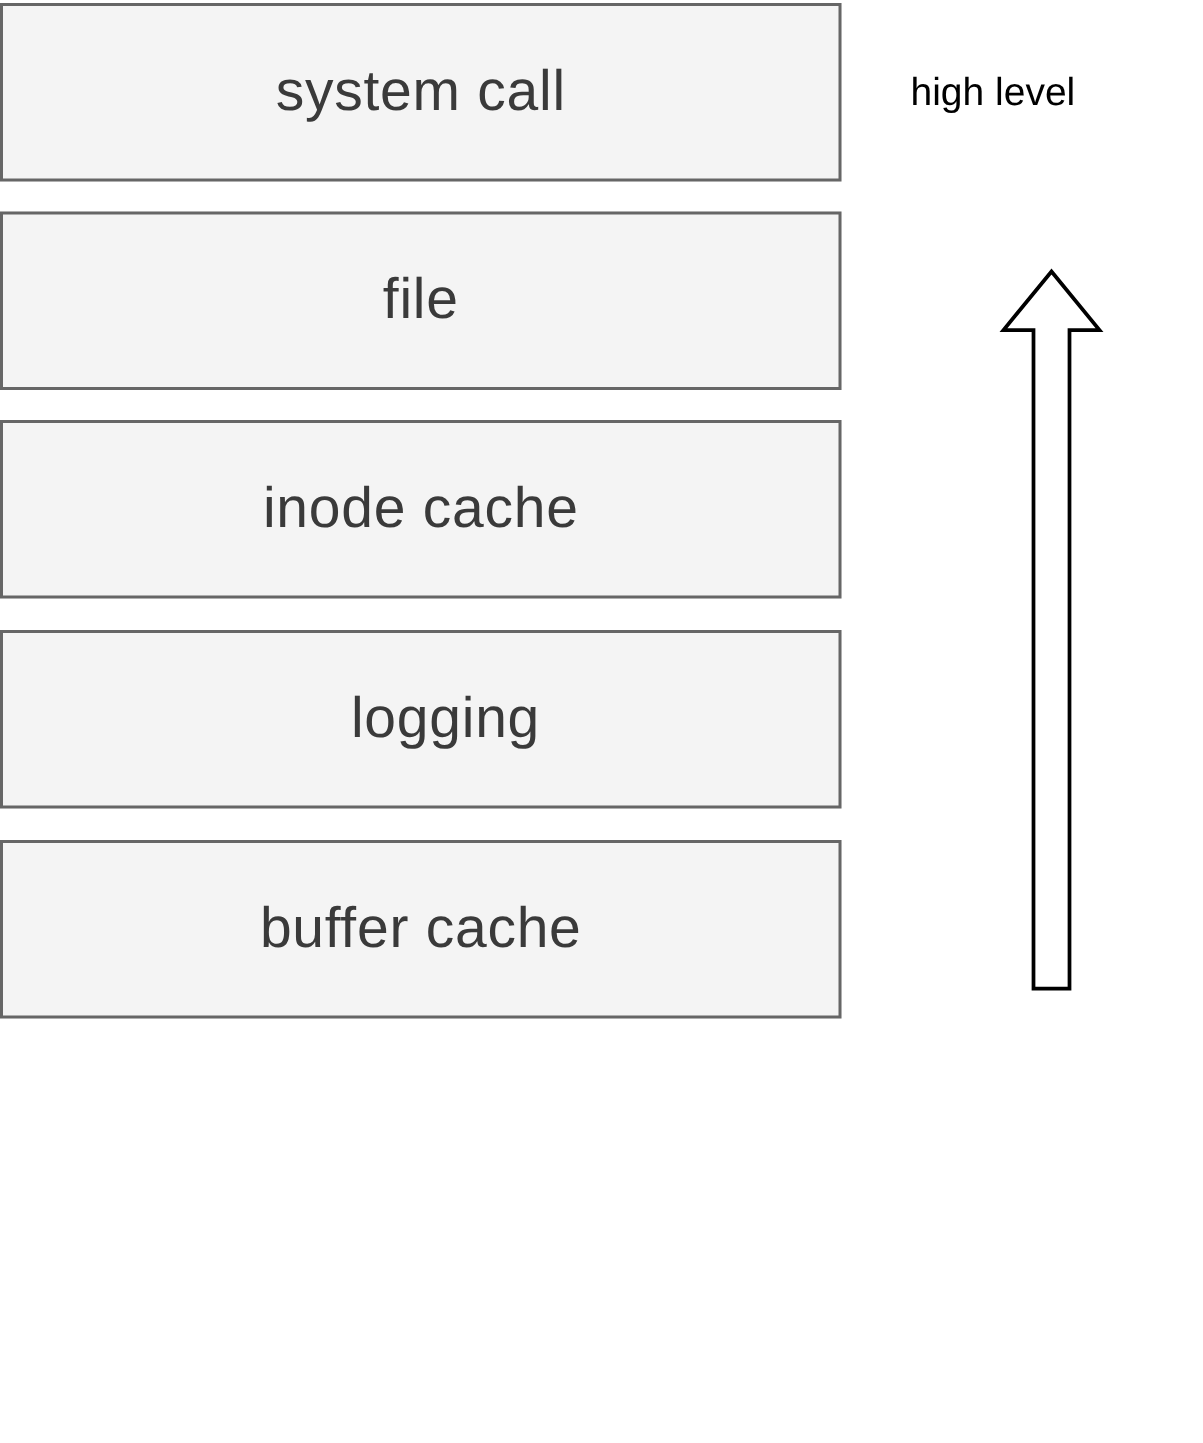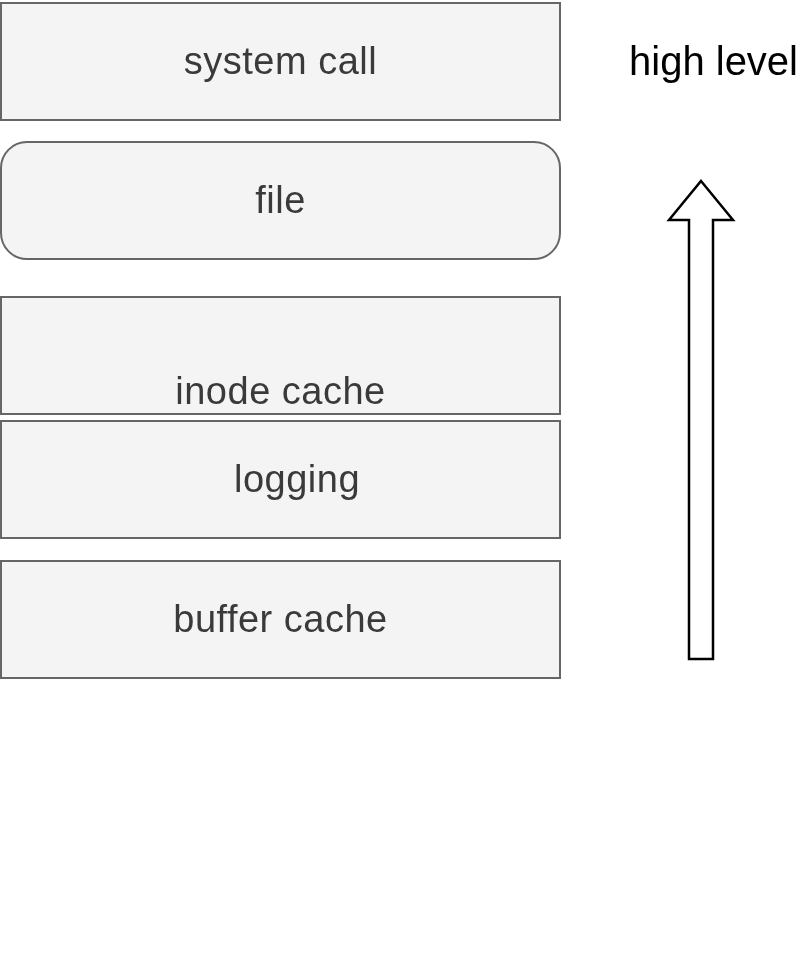--- a/index.html
+++ b/index.html
@@ -30,35 +30,34 @@
     align-items:center;
     justify-content:center;
   }
   .layer-label{
     font-size:38px;
     color:var(--box-text);
     letter-spacing:0.5px;
     white-space:nowrap;
   }
   .box-1{top:2px;}
-  .box-2{top:141px;border-radius:27px;}
-  .box-3{top:296px;align-items:flex-end;}
+  .box-2{top:141px;}
+  .box-3{top:280px;}
   .box-4{top:420px;padding-left:33px;}
   .box-5{top:560px;}
   .box-6{top:700px;}
   .side-label{
     position:absolute;
     left:607px;
     height:119px;
     display:flex;
     align-items:center;
-    font-size:40px;
+    font-size:26px;
     color:var(--label-text);
     white-space:nowrap;
-    margin-left:22px;
   }
   .side-label-high{top:2px;}
   .side-label-low{top:700px;left:624px;}
   .arrow-svg{
     position:absolute;
     left:655px;
     top:170px;
     width:92px;
     height:500px;
   }

